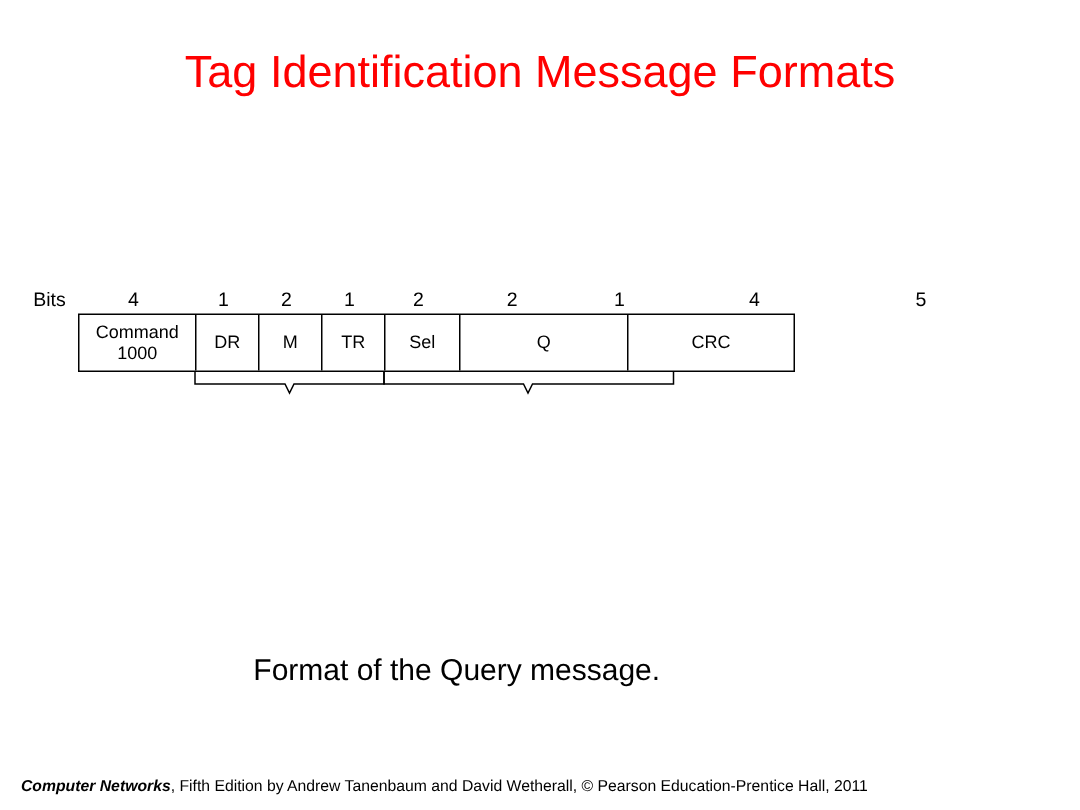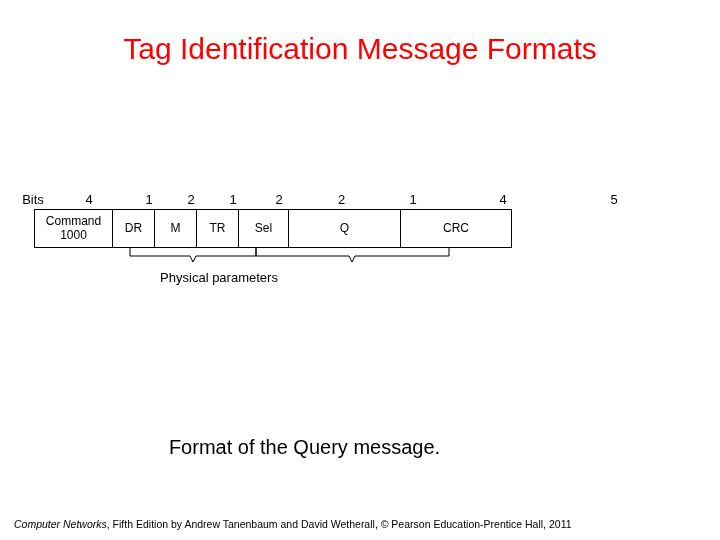--- a/index.html
+++ b/index.html
@@ -41,21 +41,21 @@
     .c1 { width: 42px; }
     .c2 { width: 42px; }
     .c3 { width: 42px; }
     .c4 { width: 50px; }
     .c5 { width: 75px; }
     .c6 { width: 68px; }
     .c7 { width: 112px; }
     .c8 { width: 110px; }
     .fields-row {
       display: flex;
-      margin-left: 20px;
+      margin-left: 38px;
       border: 1px solid #000;
       width: fit-content;
       font-size: 12px;
     }
     .field-cell {
       border-right: 1px solid #000;
       text-align: center;
       padding: 4px 0;
       display: flex;
       flex-direction: column;
@@ -88,21 +88,21 @@
       color: #000;
     }
     .footer {
       position: absolute;
       bottom: 10px;
       left: 14px;
       right: 14px;
       font-size: 10.5px;
       color: #000;
     }
-    .footer-italic { font-style: italic; }
+    .footer-italic { font-style: italic; font-weight: bold; }
   </style>
 </head>
 <body>
 
 <h1 class="slide-title">Tag Identification Message Formats</h1>
 
 <div class="diagram-area">
   <div class="bits-row">
     <div class="bits-label">Bits</div>
     <div class="bit-col c0">4</div>
@@ -142,21 +142,20 @@
   </div>
 
   <svg class="annotation-svg" width="620" height="22">
 
     <path d="M 78 0 L 78 8 L 138 8 L 141 14 L 144 8 L 204 8 L 204 0" stroke="#000" fill="none" stroke-width="1"></path>
 
     <path d="M 204 0 L 204 8 L 297 8 L 300 14 L 303 8 L 397 8 L 397 0" stroke="#000" fill="none" stroke-width="1"></path>
   </svg>
 
   <div class="annotation-row">
-    <div class="ann1">Physical parameters</div>
   </div>
 </div>
 
 <div class="caption">Format of the Query message.</div>
 
 <div class="footer">
   <span class="footer-italic">Computer Networks</span><span>, Fifth Edition by Andrew Tanenbaum and David Wetherall, © Pearson Education-Prentice Hall, 2011</span>
 </div>
 
 </body></html>

